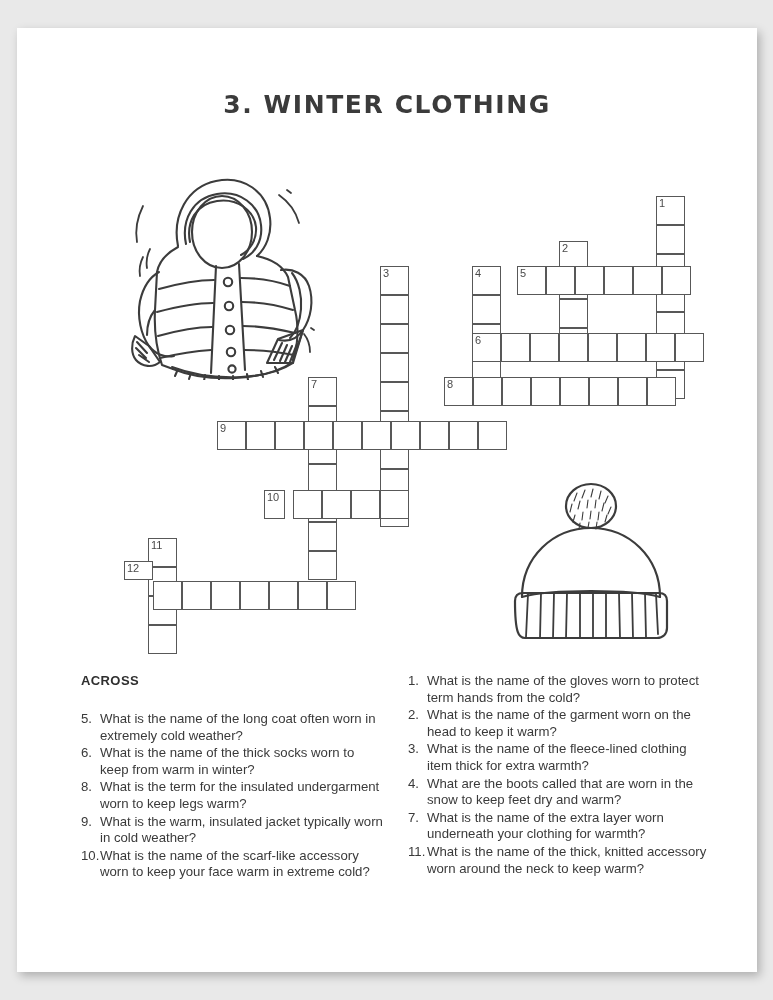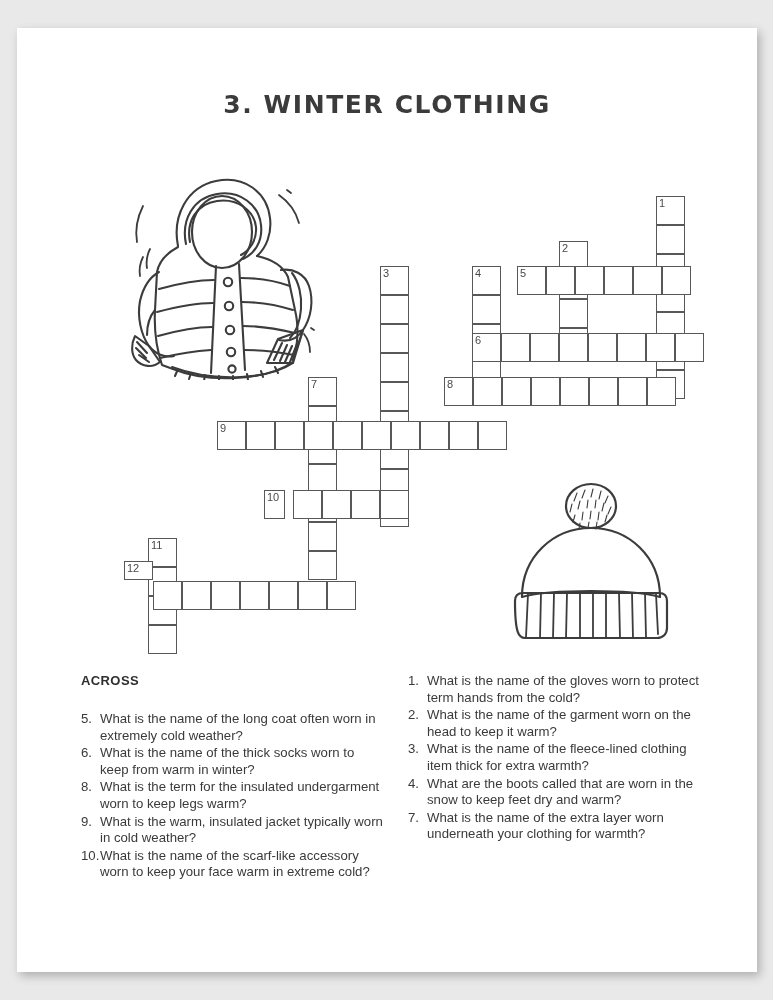--- a/index.html
+++ b/index.html
@@ -345,18 +345,22 @@
               <span class="ctext">What is the name of the fleece-lined clothing item thick for extra warmth?</span>
             </div>
             <div class="clue">
               <span class="cnum">4.</span>
               <span class="ctext">What are the boots called that are worn in the snow to keep feet dry and warm?</span>
             </div>
             <div class="clue">
               <span class="cnum">7.</span>
               <span class="ctext">What is the name of the extra layer worn underneath your clothing for warmth?</span>
             </div>
+            <div class="clue">
+              <span class="cnum">11.</span>
+              <span class="ctext">What is the name of the thick, knitted accessory worn around the neck to keep warm?</span>
+            </div>
           </div>
       </div>
     </div>
 
   </div>
 </div>
 
 </body></html>

